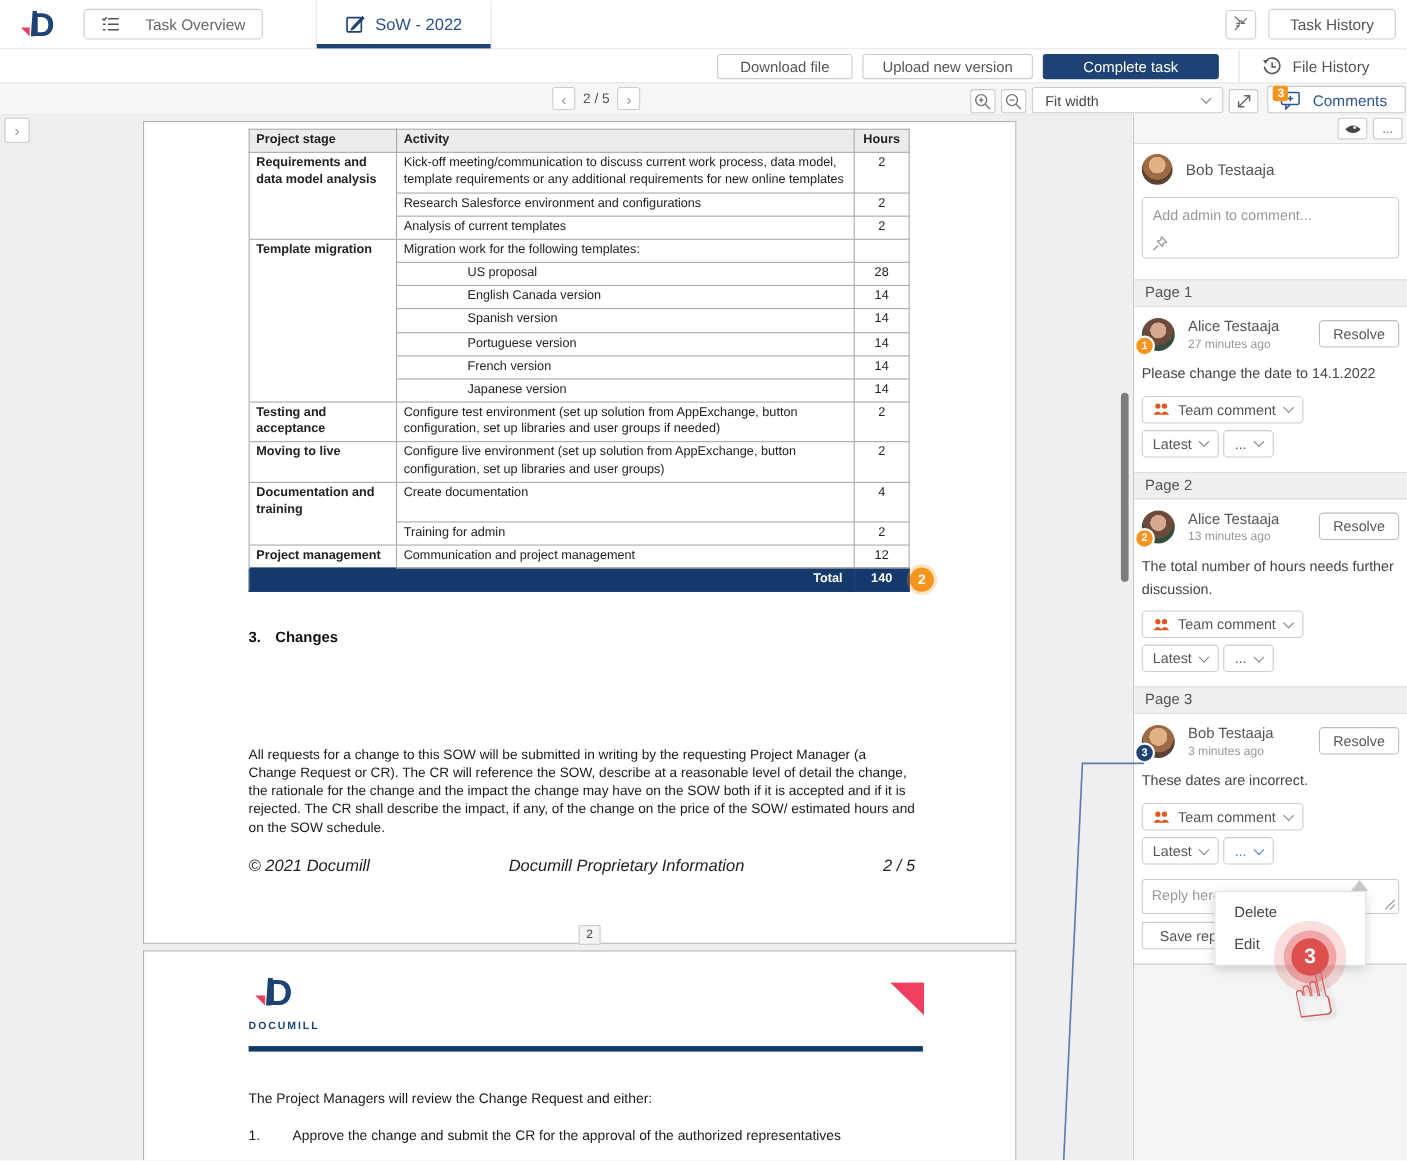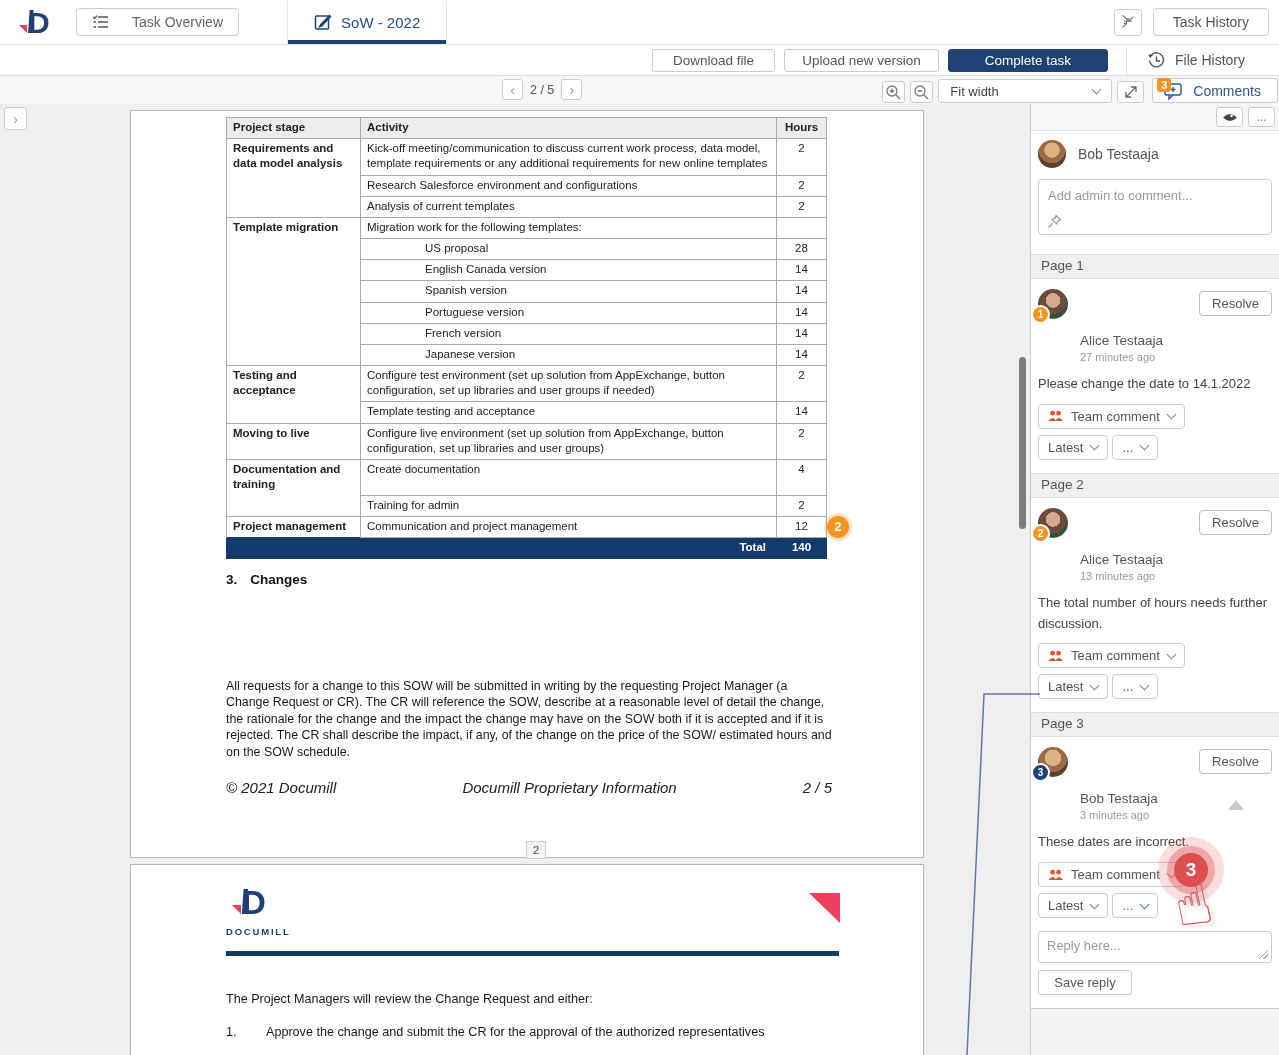--- a/index.html
+++ b/index.html
@@ -120,21 +120,21 @@
   .page-head{height:23px;line-height:22px;background:#efefef;border-top:1px solid #ddd;
         border-bottom:1px solid #ddd;padding-left:10px;font-size:13.5px;color:#555;flex:none;}
   .comment-card{padding:10px 7px 13px;}
   .c-top{display:flex;align-items:flex-start;}
   .av-wrap{position:relative;width:30px;height:30px;flex:none;}
   .cbadge{position:absolute;left:-7px;bottom:-5px;width:15px;height:15px;border-radius:50%;
         color:#fff;font-size:10px;font-weight:bold;display:flex;align-items:center;justify-content:center;
         border:2px solid #fff;}
   .cbadge.orange{background:#f7941e;} .cbadge.navy{background:#1d4273;}
   .c-meta{margin-left:12px;flex:1;min-width:0;}
-  .c-name{font-size:13.5px;color:#555;margin-top:44px;}
+  .c-name{font-size:13.5px;color:#555;}
   .c-time{font-size:11px;color:#999;margin-top:3px;}
   .resolve{border:1px solid #bbb;border-radius:4px;background:#fff;color:#555;font-size:13px;
         padding:4px 12px;margin-top:2px;flex:none;}
   .c-text{margin-top:11px;font-size:13px;color:#444;line-height:1.6;}
   .dd{display:inline-flex;align-items:center;gap:8px;border:1px solid #ccc;border-radius:4px;
         background:#fff;padding:4px 9px;font-size:13px;color:#555;}
   .dd.team{margin-top:9px;}
   .dd-row{margin-top:6px;display:flex;gap:4px;}
   .dd.hl{color:#4a7bd0;} .dd.hl .chev{border-color:#4a7bd0;}
   .replybox{margin-top:13px;height:18px;border:1px solid #ccc;border-radius:3px;position:relative;
@@ -340,25 +340,20 @@
               <td class="c-stage nob"></td>
               <td class="c-act ind">Japanese version</td>
               <td class="c-hrs">14</td>
             </tr>
             <tr>
               <td class="c-stage">Testing and acceptance</td>
               <td class="c-act">Configure test environment (set up solution from AppExchange, button configuration, set up libraries and user groups if needed)</td>
               <td class="c-hrs">2</td>
             </tr>
             <tr>
-              <td class="c-stage nob"></td>
-              <td class="c-act">Template testing and acceptance</td>
-              <td class="c-hrs">14</td>
-            </tr>
-            <tr>
               <td class="c-stage">Moving to live</td>
               <td class="c-act">Configure live environment (set up solution from AppExchange, button configuration, set up libraries and user groups)</td>
               <td class="c-hrs">2</td>
             </tr>
             <tr>
               <td class="c-stage">Documentation and training</td>
               <td class="c-act">Create documentation</td>
               <td class="c-hrs">4</td>
             </tr>
             <tr>
@@ -566,20 +561,24 @@
     <div class="sb-filler"></div>
   </div>
 
   <svg id="connector">
     <polyline points="1040,694 984,694 967,1055" fill="none" stroke="#4565a5" stroke-width="1.5" opacity="0.85"></polyline>
   </svg>
 
   <div id="docBadge2">2</div>
 
   <div id="menuArrow"></div>
+  <div id="contextMenu">
+      <div class="menu-item">Delete</div>
+      <div class="menu-item">Edit</div>
+    </div>
 
   <div id="handAnno">
     <div class="ripple1"></div>
     <div class="ripple2"></div>
     <div class="core">3</div>
     <div class="hand">☝</div>
   </div>
 
 </div>
 

